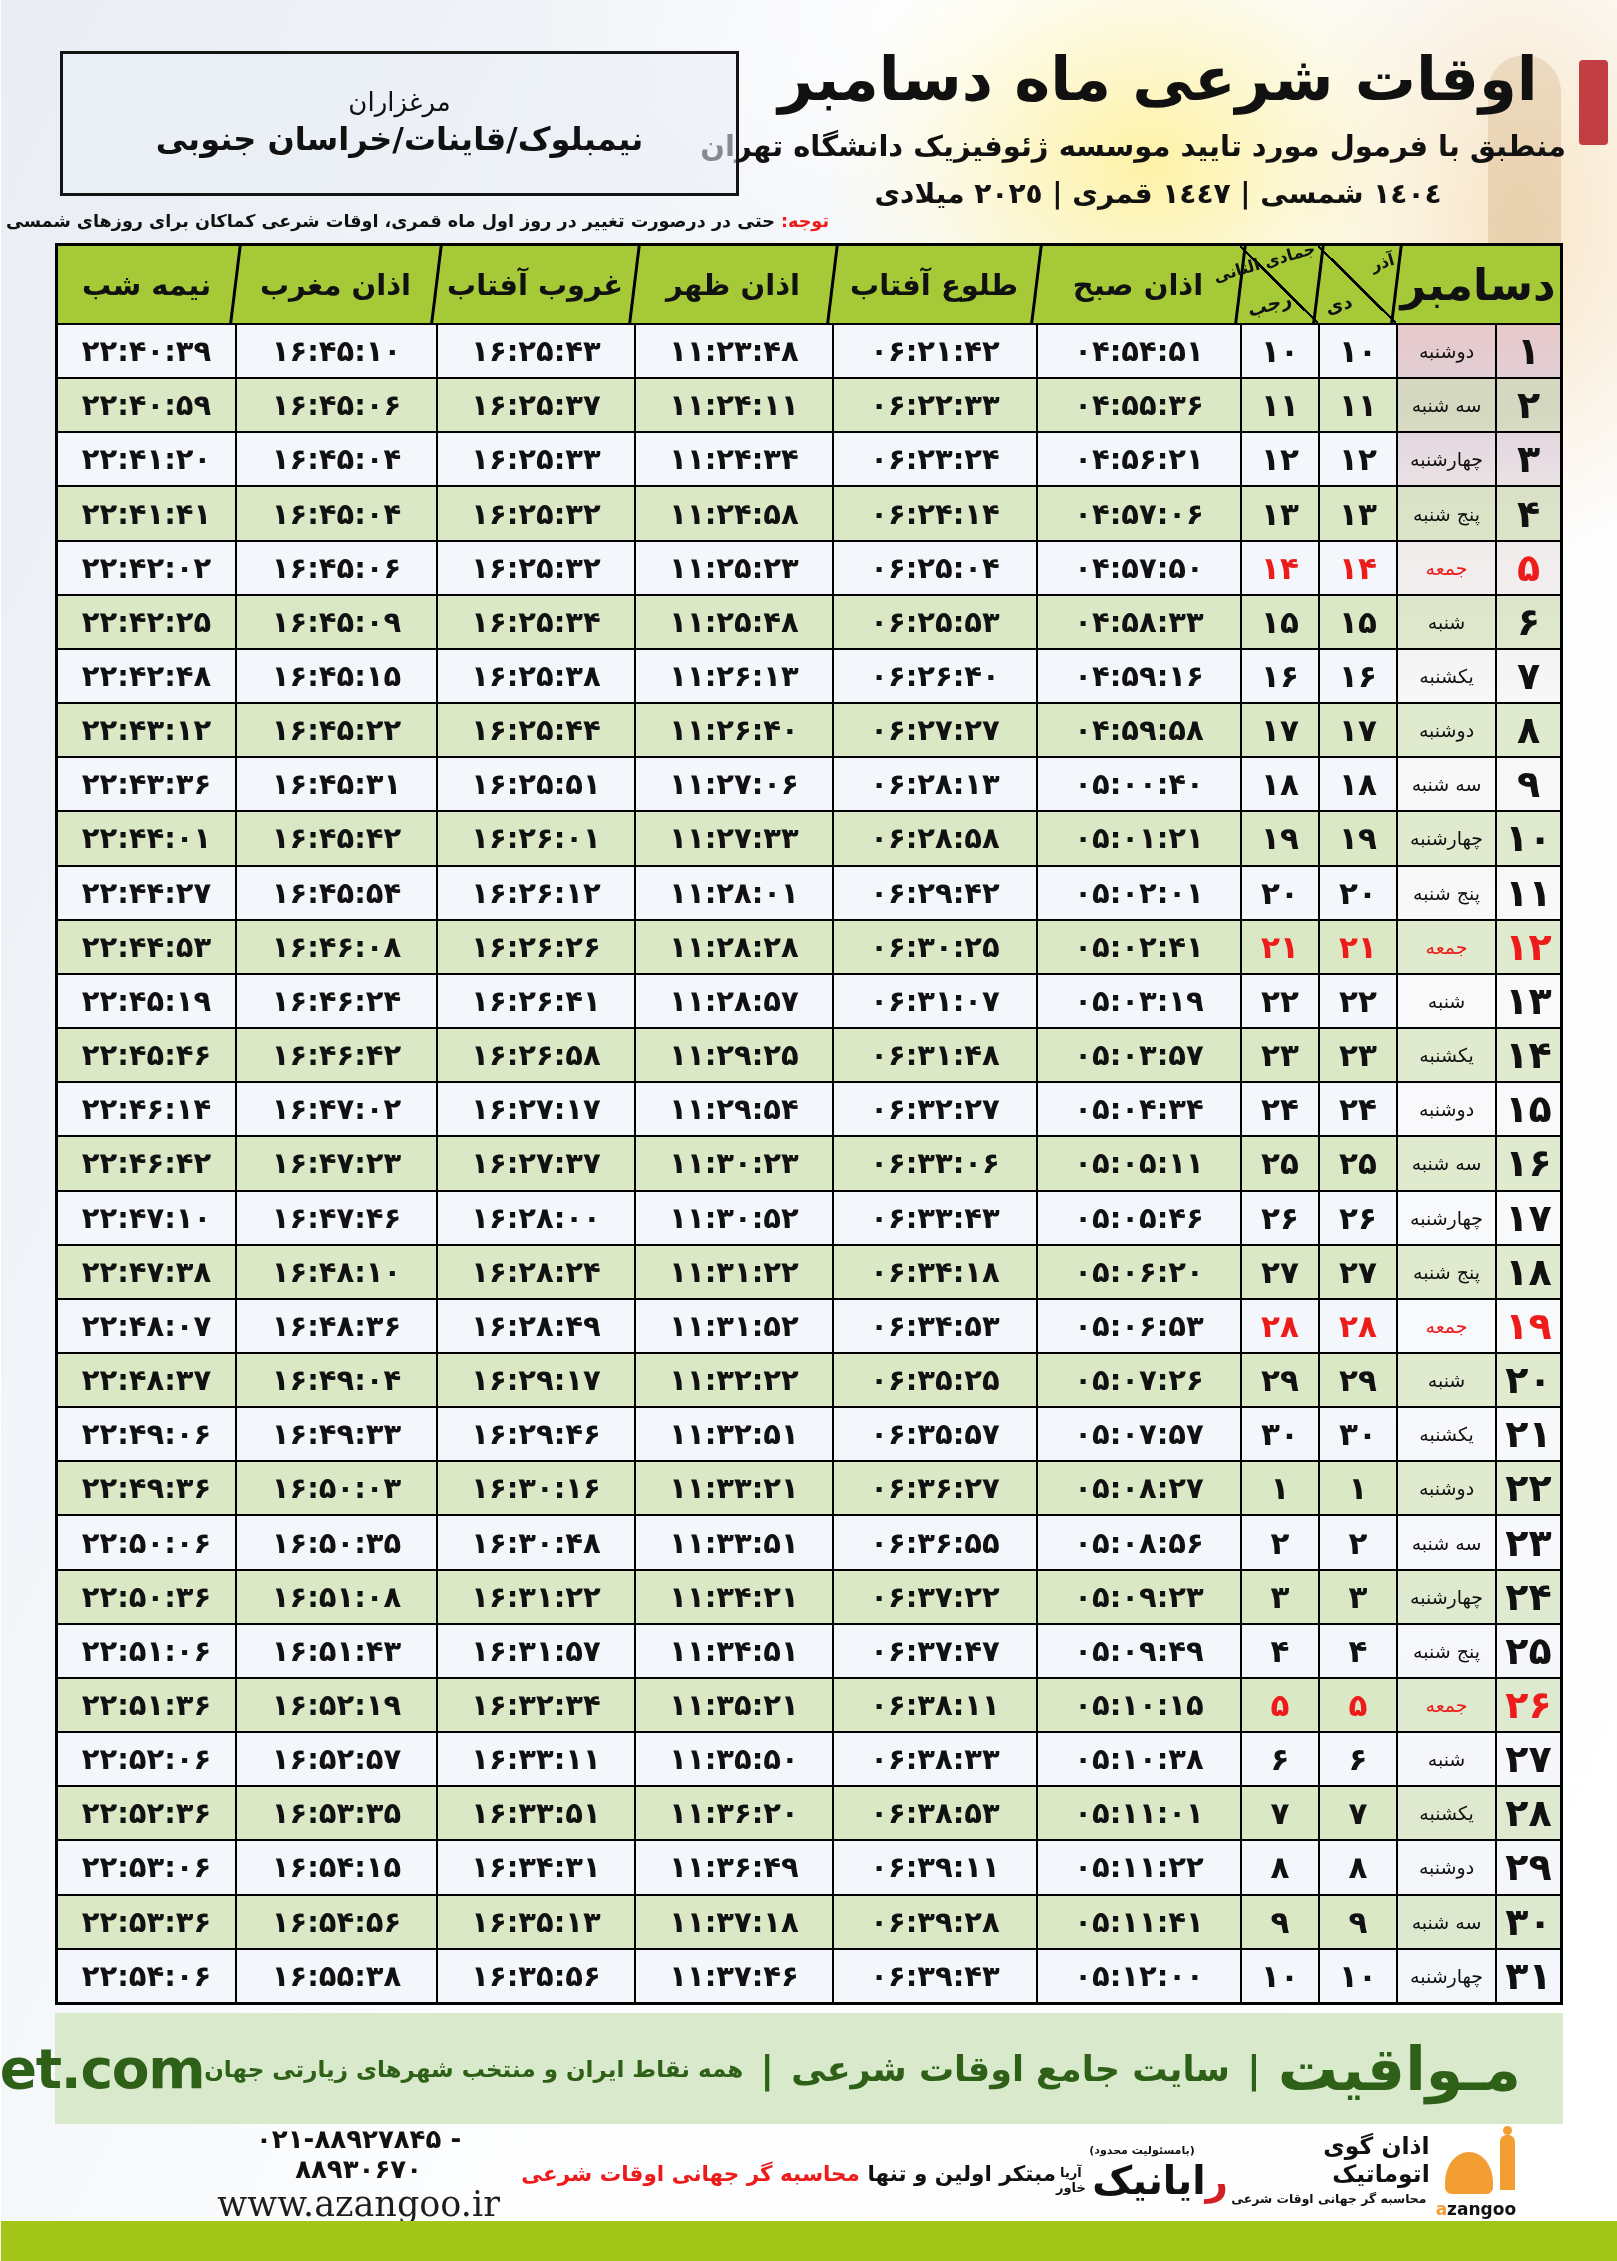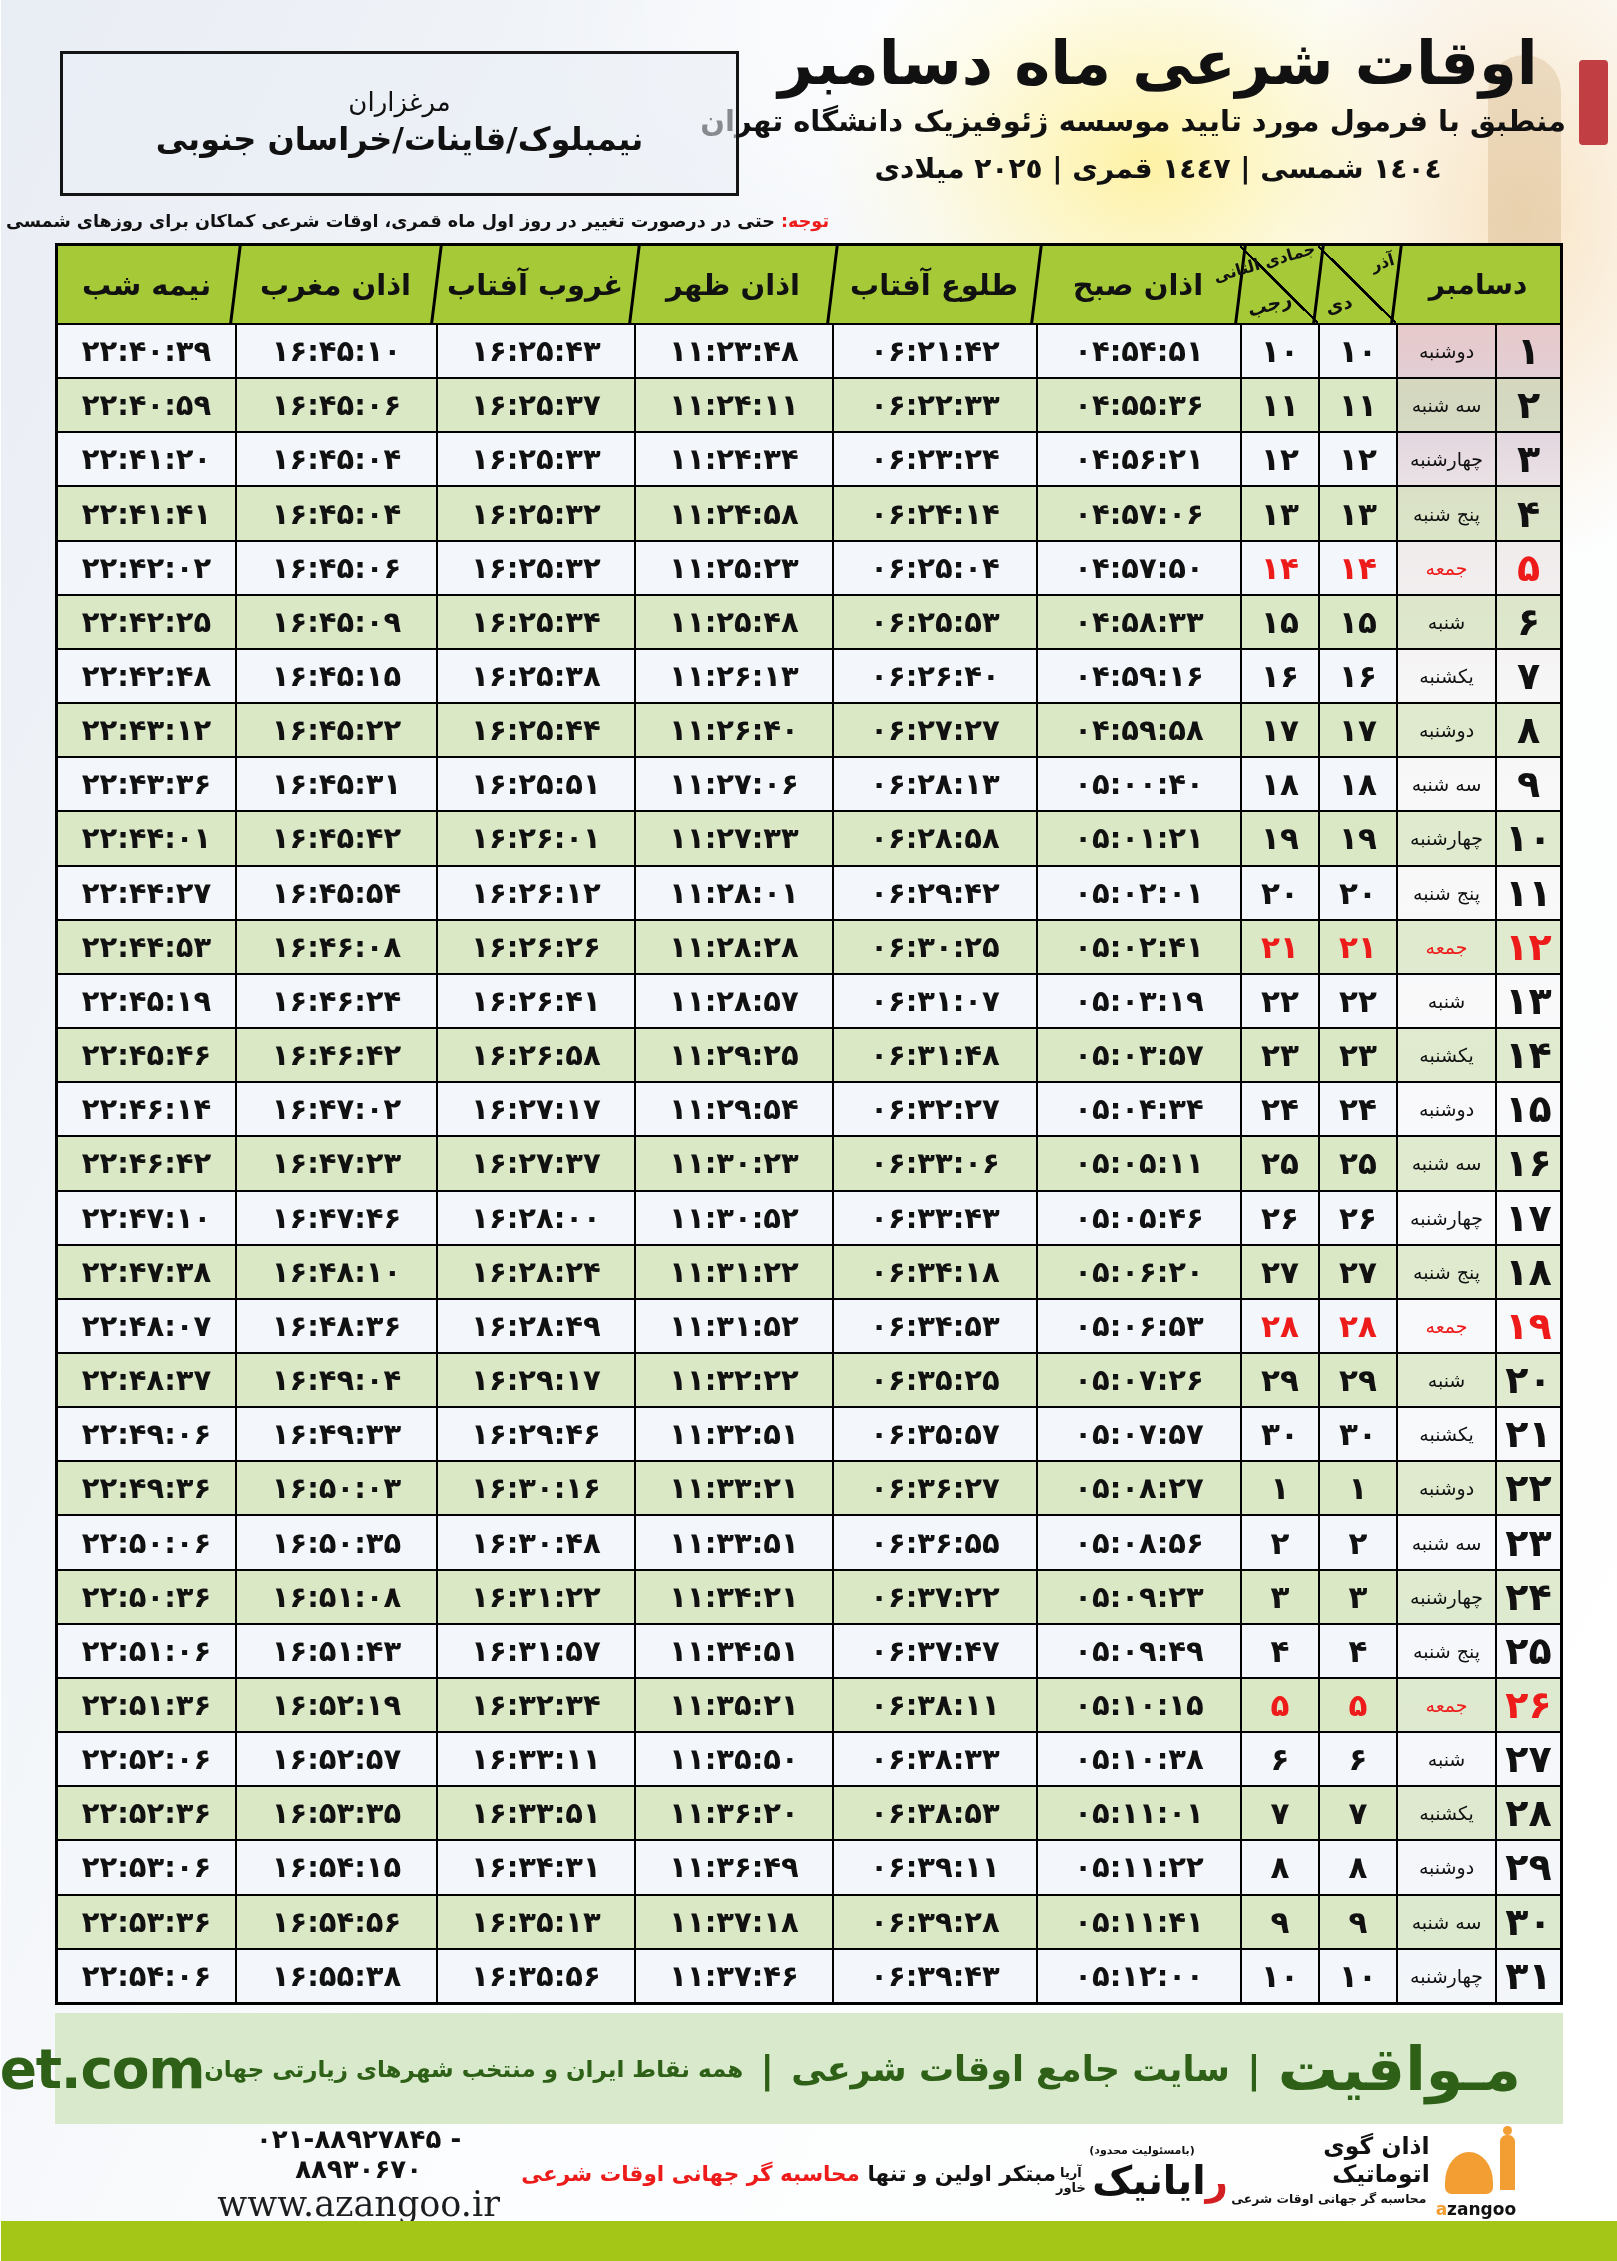--- a/index.html
+++ b/index.html
@@ -20,21 +20,21 @@
     border-radius:39px 39px 0 0;
     background:linear-gradient(180deg,rgba(203,170,122,.30),rgba(219,192,152,.55));
   }
   .flag-decor{
     position:absolute;top:60px;right:10.4px;width:29px;height:85px;border-radius:3.9px;
     background:#b8252c;opacity:.88;
   }
 
   
   .title-block{position:absolute;top:29px;right:52px;width:816px;text-align:center}
-  .title-block h1{font-size:61px;font-weight:700;margin:0;line-height:1.12}
+  .title-block h1{font-size:61px;font-weight:700;margin:16px;line-height:1.12}
   .subtitle{font-size:29px;font-weight:700;margin-top:6.5px;white-space:nowrap}
   .years{font-size:28px;font-weight:700;margin-top:14px}
 
   .location-box{
     position:absolute;top:51px;left:60px;width:679px;height:145px;
     border:3.3px solid #141414;background:rgba(233,238,245,.55);
     box-sizing:border-box;display:flex;flex-direction:column;align-items:center;justify-content:center;
     gap:3.9px;text-align:center;
   }
   .loc-name{font-size:26px;font-weight:400;line-height:1.05}
@@ -56,21 +56,21 @@
     content:"";position:absolute;inset:0;z-index:-1;
     background-image:linear-gradient(180deg,
       rgba(242,150,60,.85) 0%, rgba(198,96,88,.70) 4%, rgba(148,84,118,.55) 9%,
       rgba(196,160,150,.40) 16%, rgba(235,226,215,.30) 26%, rgba(243,240,234,.25) 45%,
       rgba(235,237,240,.30) 70%, rgba(219,227,238,.45) 100%);
     background-size:173px 100%;background-position:100% 0;background-repeat:no-repeat;
   }
   .grid{display:grid;grid-template-columns:65px 99px 78px 78px 204px 204px 198px 198px 201px 1fr;direction:rtl}
   .thead{height:77px;background:var(--header_green,#a6c938);border-bottom:2.6px solid #000;flex:0 0 auto}
   .hcell{position:relative;display:flex;align-items:center;justify-content:center;font-weight:700;font-size:29px;padding:0 3.9px}
-  .hcell-december{grid-column:span 2;font-size:28px}
+  .hcell-december{grid-column:span 2;font-size:44px}
   .thead .hcell:not(:first-child)::before{
     content:"";position:absolute;right:-1.3px;top:-2.6px;bottom:-2.6px;width:2.6px;background:#000;transform:skewX(-7deg);
   }
   .hcell-cal{
     background-image:linear-gradient(to top right,
       transparent calc(50% - 1.3px), #000 calc(50% - 1.3px), #000 calc(50% + 1.3px), transparent calc(50% + 1.3px));
   }
   .cal-top{position:absolute;top:6.5px;right:1.3px;font-size:16.3px;transform:rotate(-16deg);white-space:nowrap;z-index:2}
   .cal-bottom{position:absolute;bottom:7.8px;left:6.5px;font-size:19px;transform:rotate(-16deg)}
 

